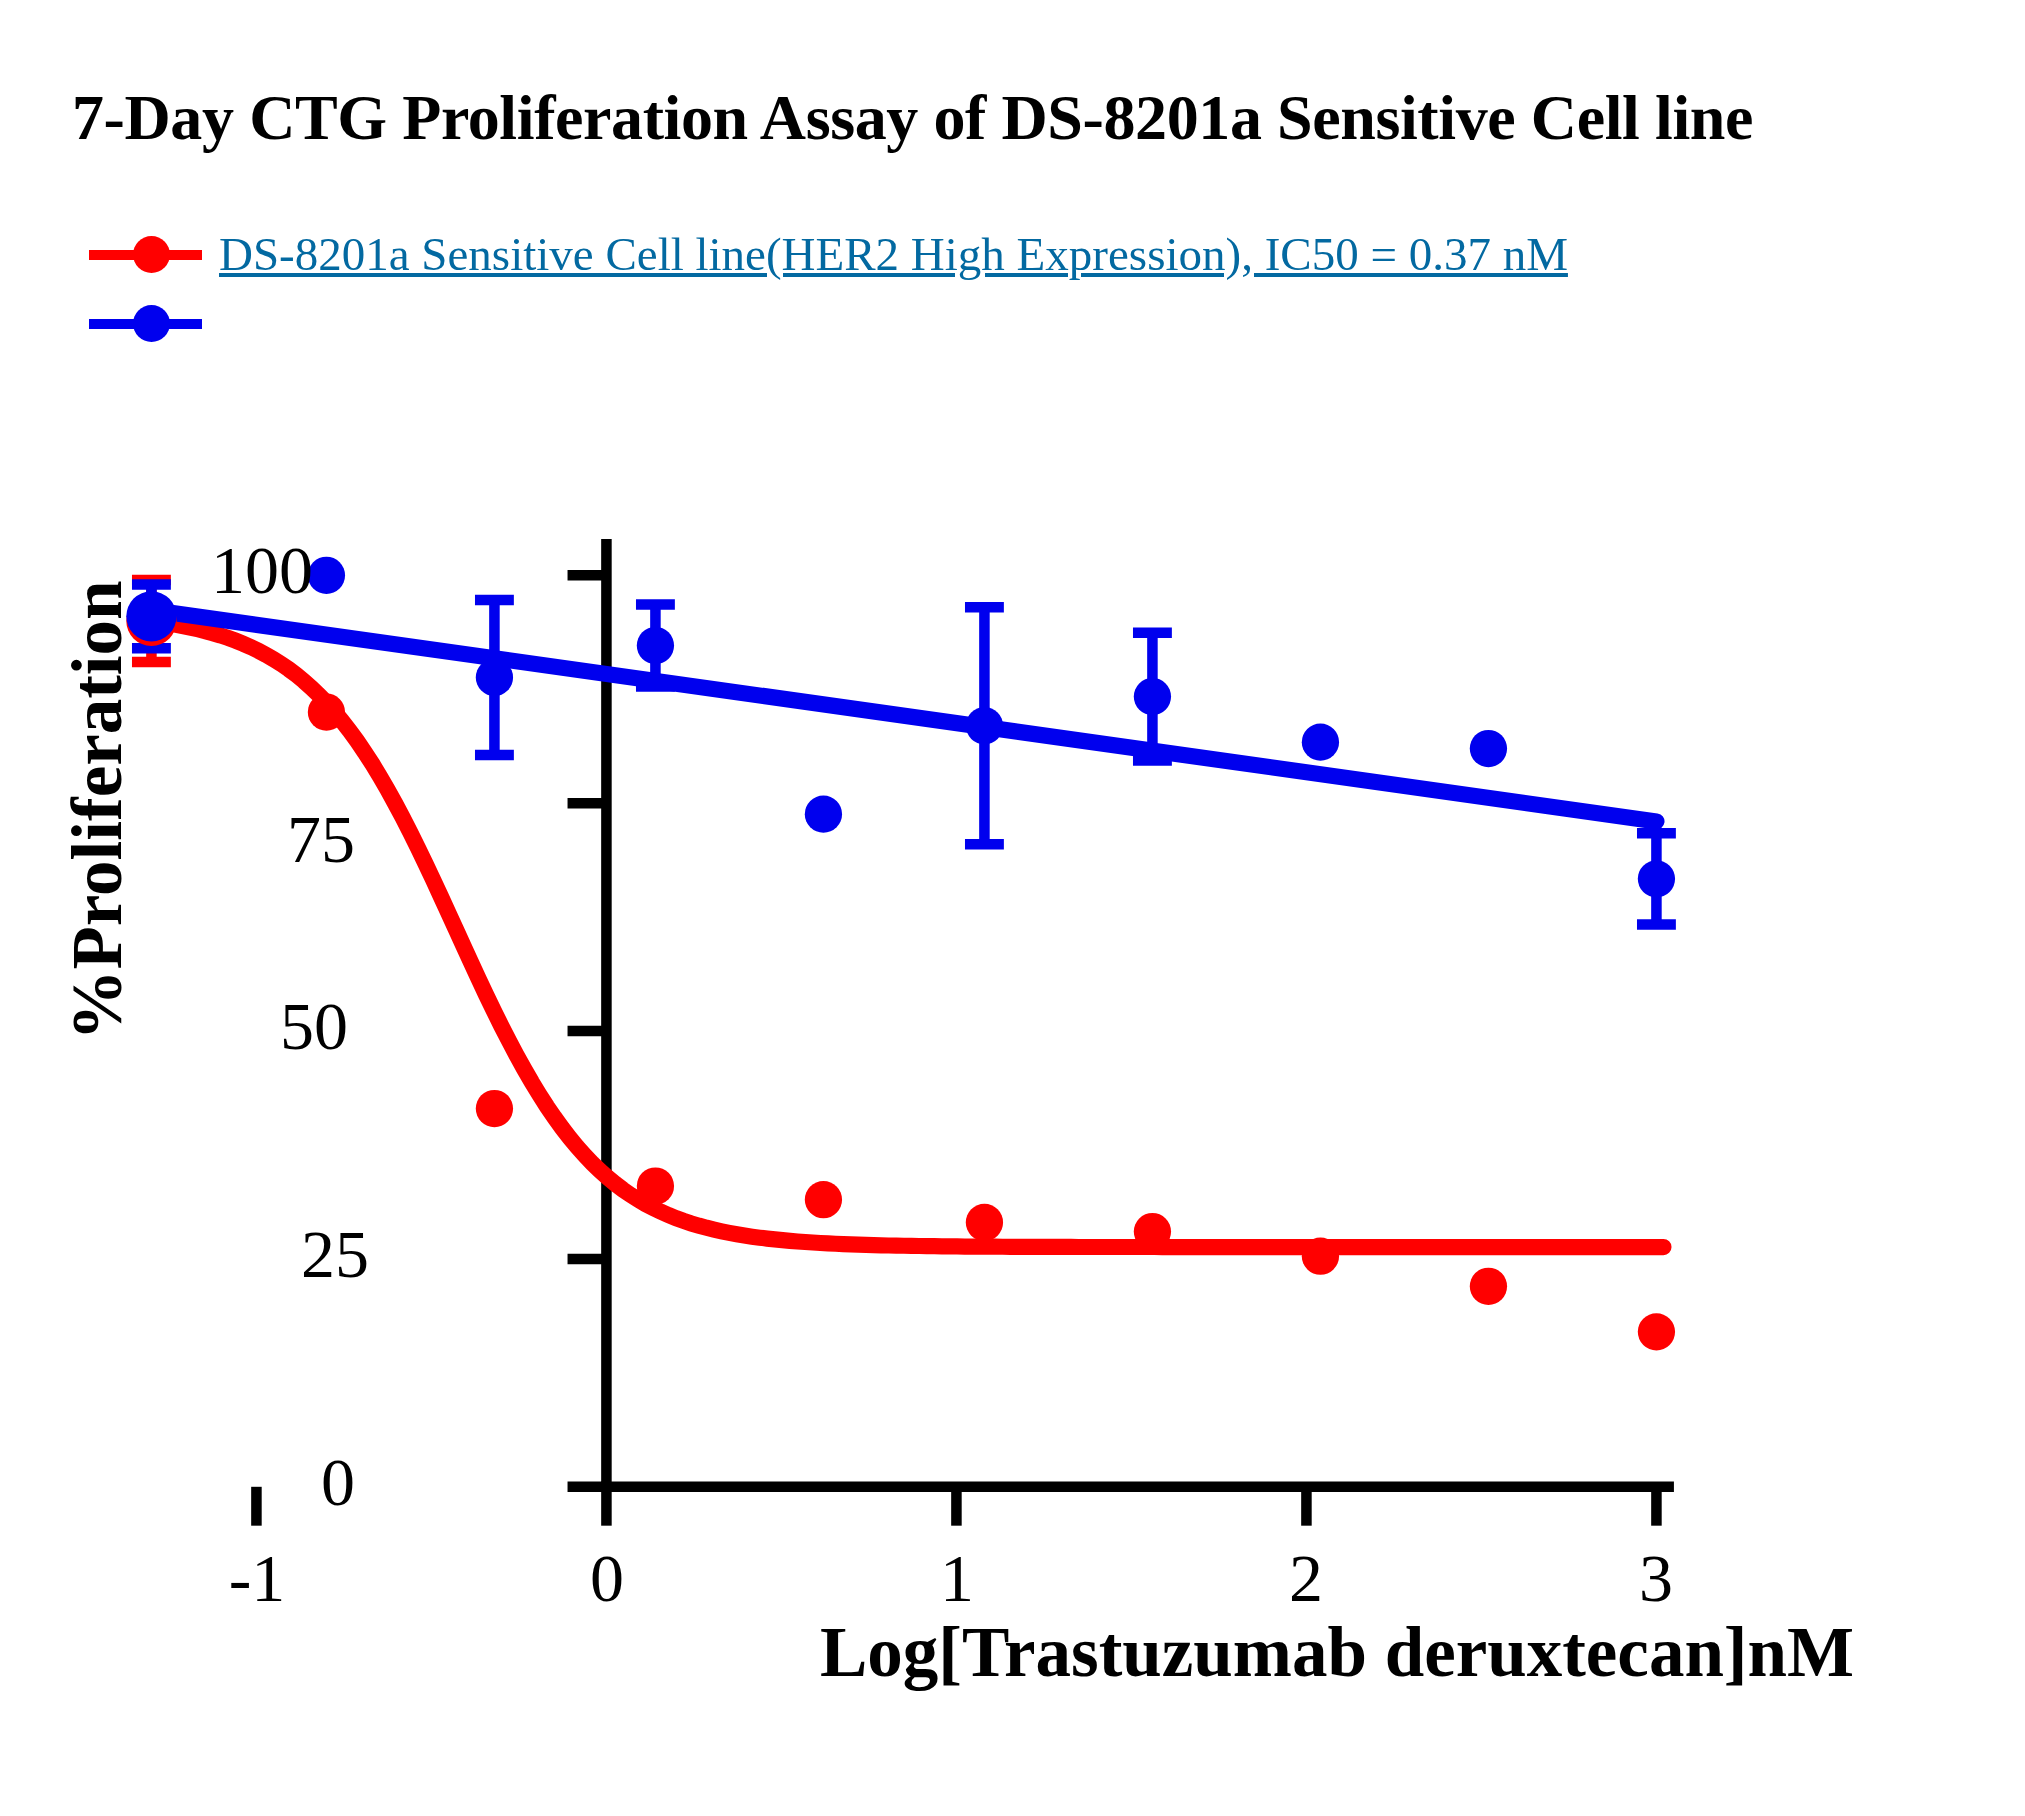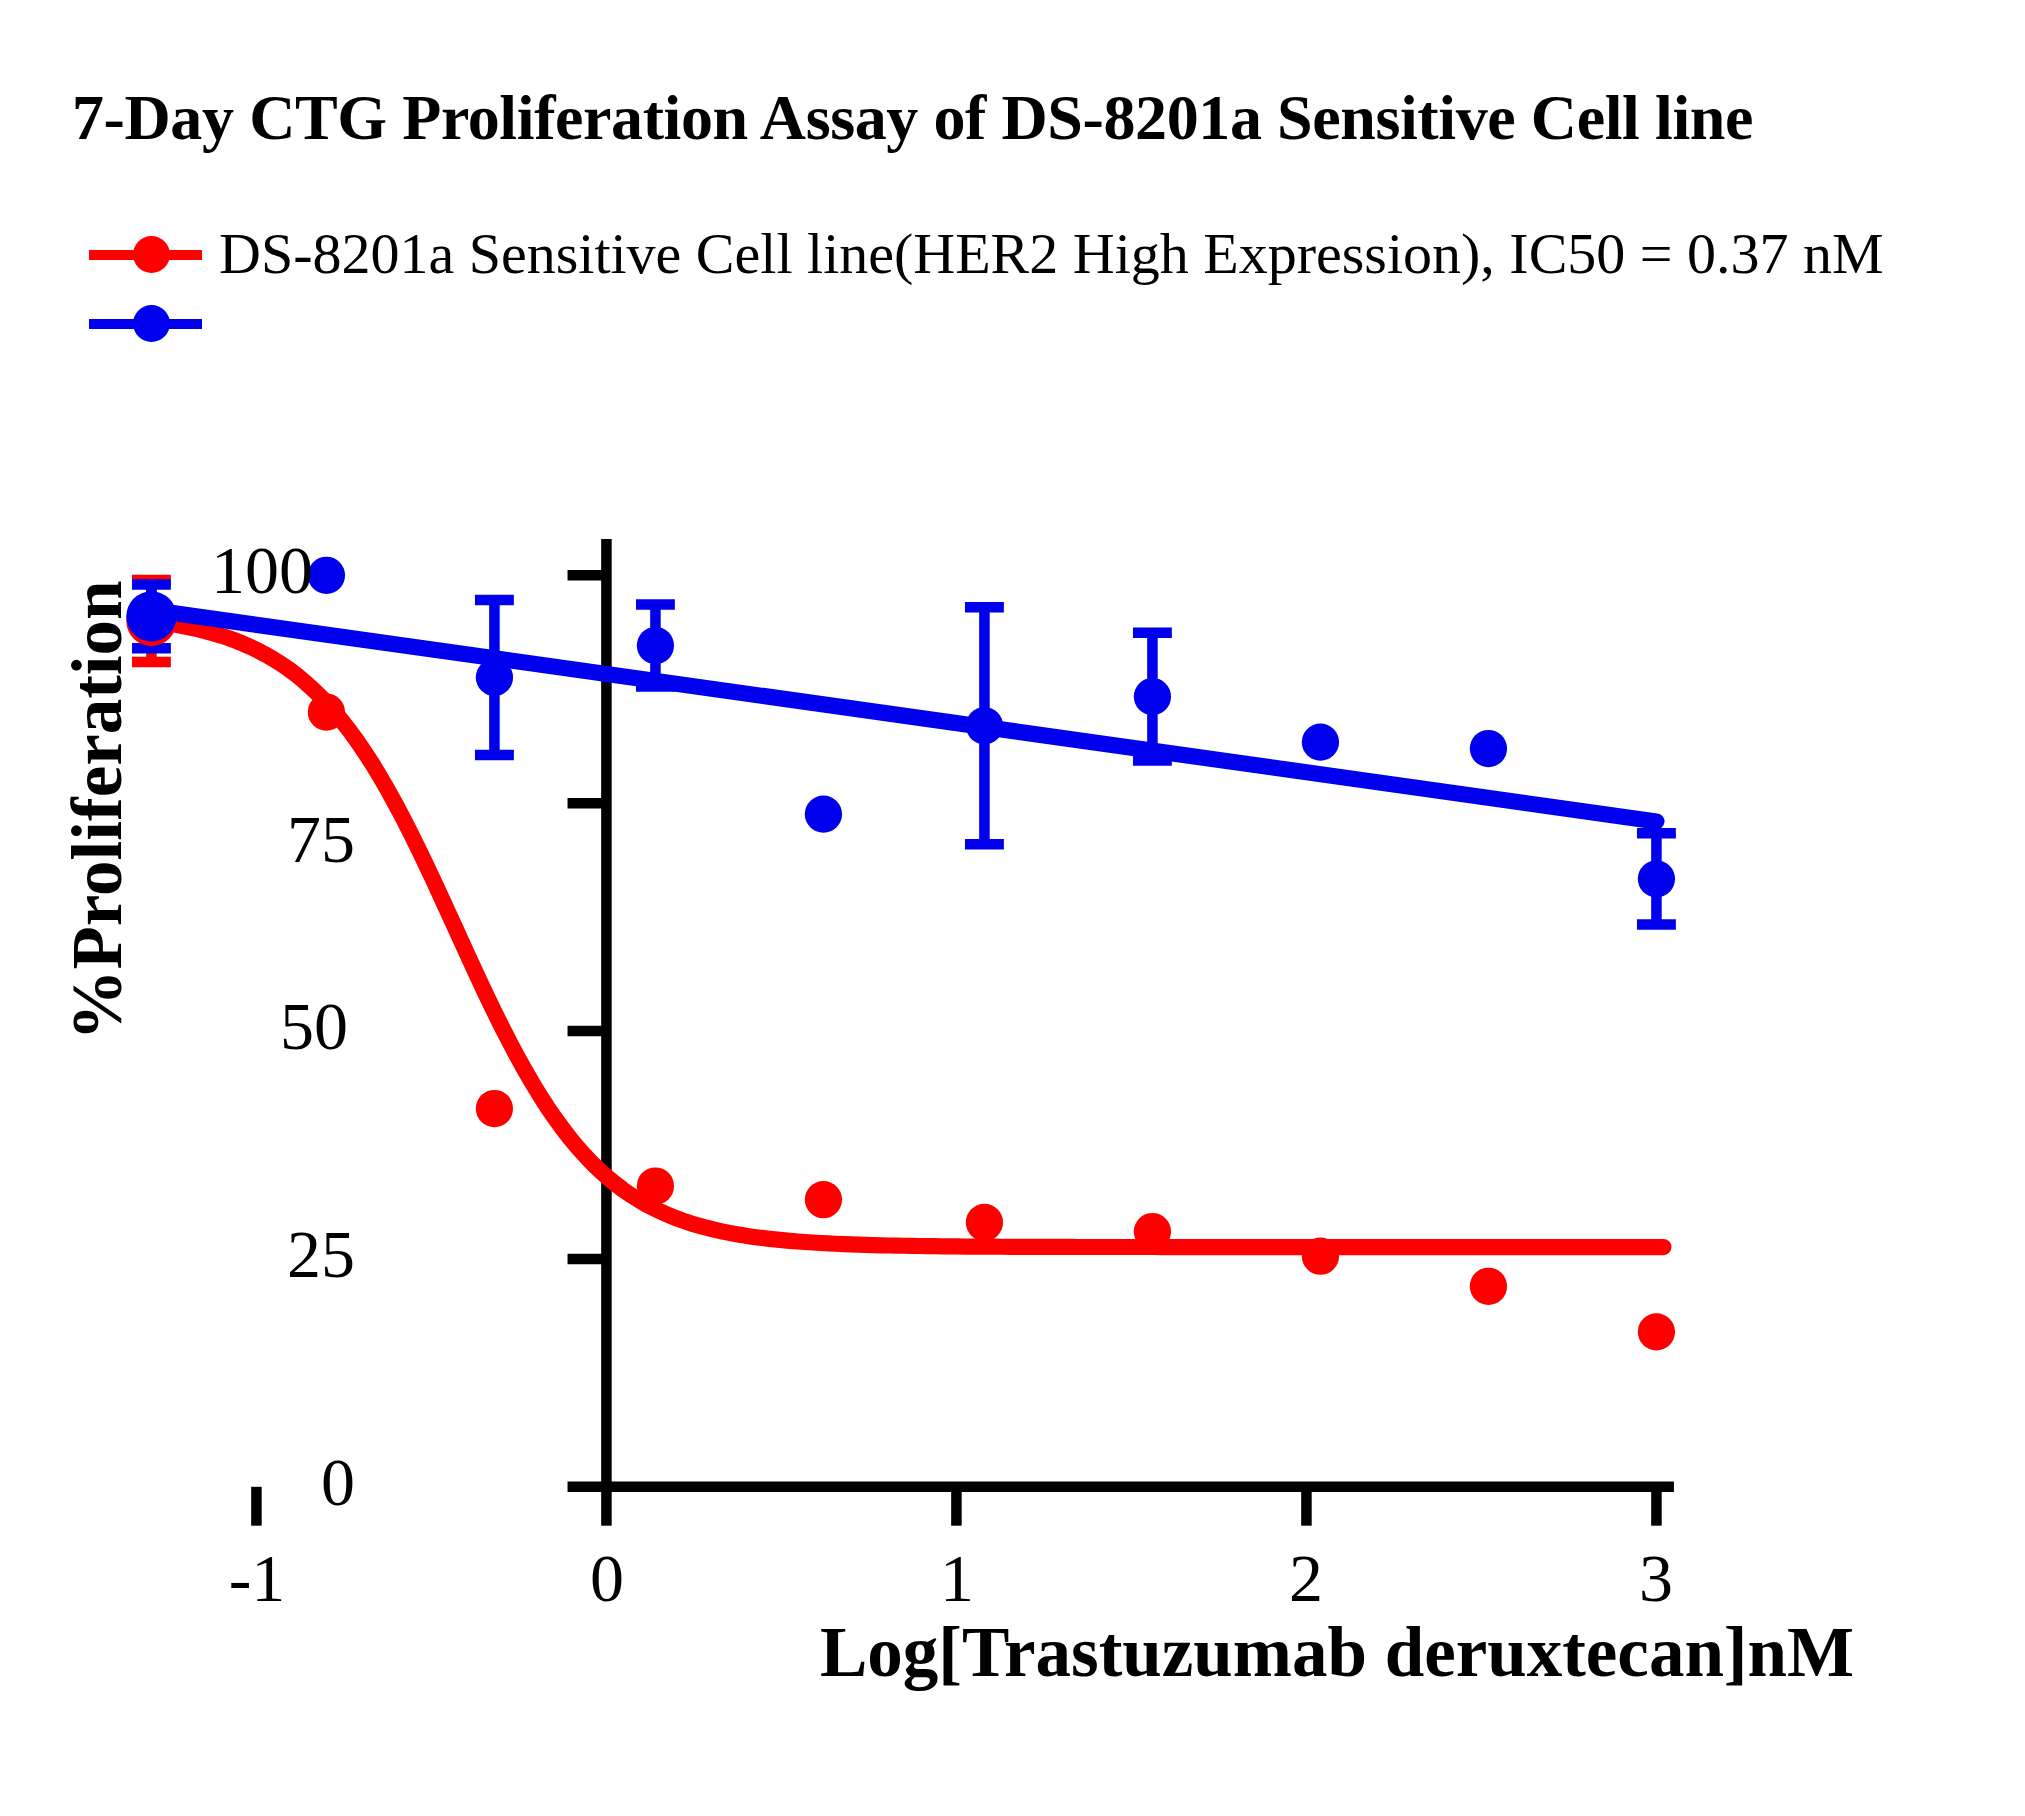--- a/index.html
+++ b/index.html
@@ -11,21 +11,21 @@
     font-family:"Liberation Serif",serif;
     font-weight:bold; font-size:64px; letter-spacing:-0.4px;
     color:#000; white-space:nowrap;
   }
 
   .legend{position:absolute; left:81px; top:219px; width:2552px;}
   .legend-row{display:flex; align-items:center; height:69px;}
   .legend-key{position:relative; width:126px; height:24px; flex:0 0 126px; margin-right:12px;}
   .legend-line{position:absolute; left:8px; top:8.5px; width:113px; height:9.7px;}
   .legend-dot{position:absolute; left:52px; top:-5.7px; width:37px; height:37px; border-radius:50%;}
-  .legend-label{font-family:"Liberation Serif",serif; font-size:58px; white-space:nowrap; color:#000000;}
+  .legend-label{font-family:"Liberation Serif",serif; font-size:47px; white-space:nowrap; color:#0369a1;text-decoration:underline;}
 
   #plot{position:absolute; left:0; top:478px; width:2672px; height:1094px;}
   #plotsvg{position:absolute; left:0; top:0;}
 
   .ylabel{
     position:absolute;
     left:-227px; top:770px;
     width:648px;
     transform:rotate(-90deg);
     transform-origin:center center;
@@ -130,21 +130,21 @@
         <circle cx="3674.28" cy="667.5" r="46" fill="#0000EE"></circle>
         <circle cx="4089" cy="989.25" r="46" fill="#0000EE"></circle>
       </svg>
   </div>
 
   <div class="ylabel">%Proliferation</div>
   <div class="xlabel">Log[Trastuzumab deruxtecan]nM</div>
 
   <div id="ticklayer">
       <div class="ytick" style="left: 169px; top: 1443px;">0</div>
-      <div class="ytick" style="left: 169px; top: 1215px;">25</div>
+      <div class="ytick" style="left: 183px; top: 1215px;">25</div>
       <div class="ytick" style="left: 162px; top: 987px;">50</div>
       <div class="ytick" style="left: 169px; top: 759px; margin-top: 41px;">75</div>
       <div class="ytick" style="left: 169px; top: 531px; text-align: center;">100</div>
       <div class="xtick" style="left: 196px; top: 1539px;">-1</div>
       <div class="xtick" style="left: 546px; top: 1539px;">0</div>
       <div class="xtick" style="left: 896px; top: 1539px;">1</div>
       <div class="xtick" style="left: 1245px; top: 1539px;">2</div>
       <div class="xtick" style="left: 1595px; top: 1539px;">3</div>
     </div>
 

